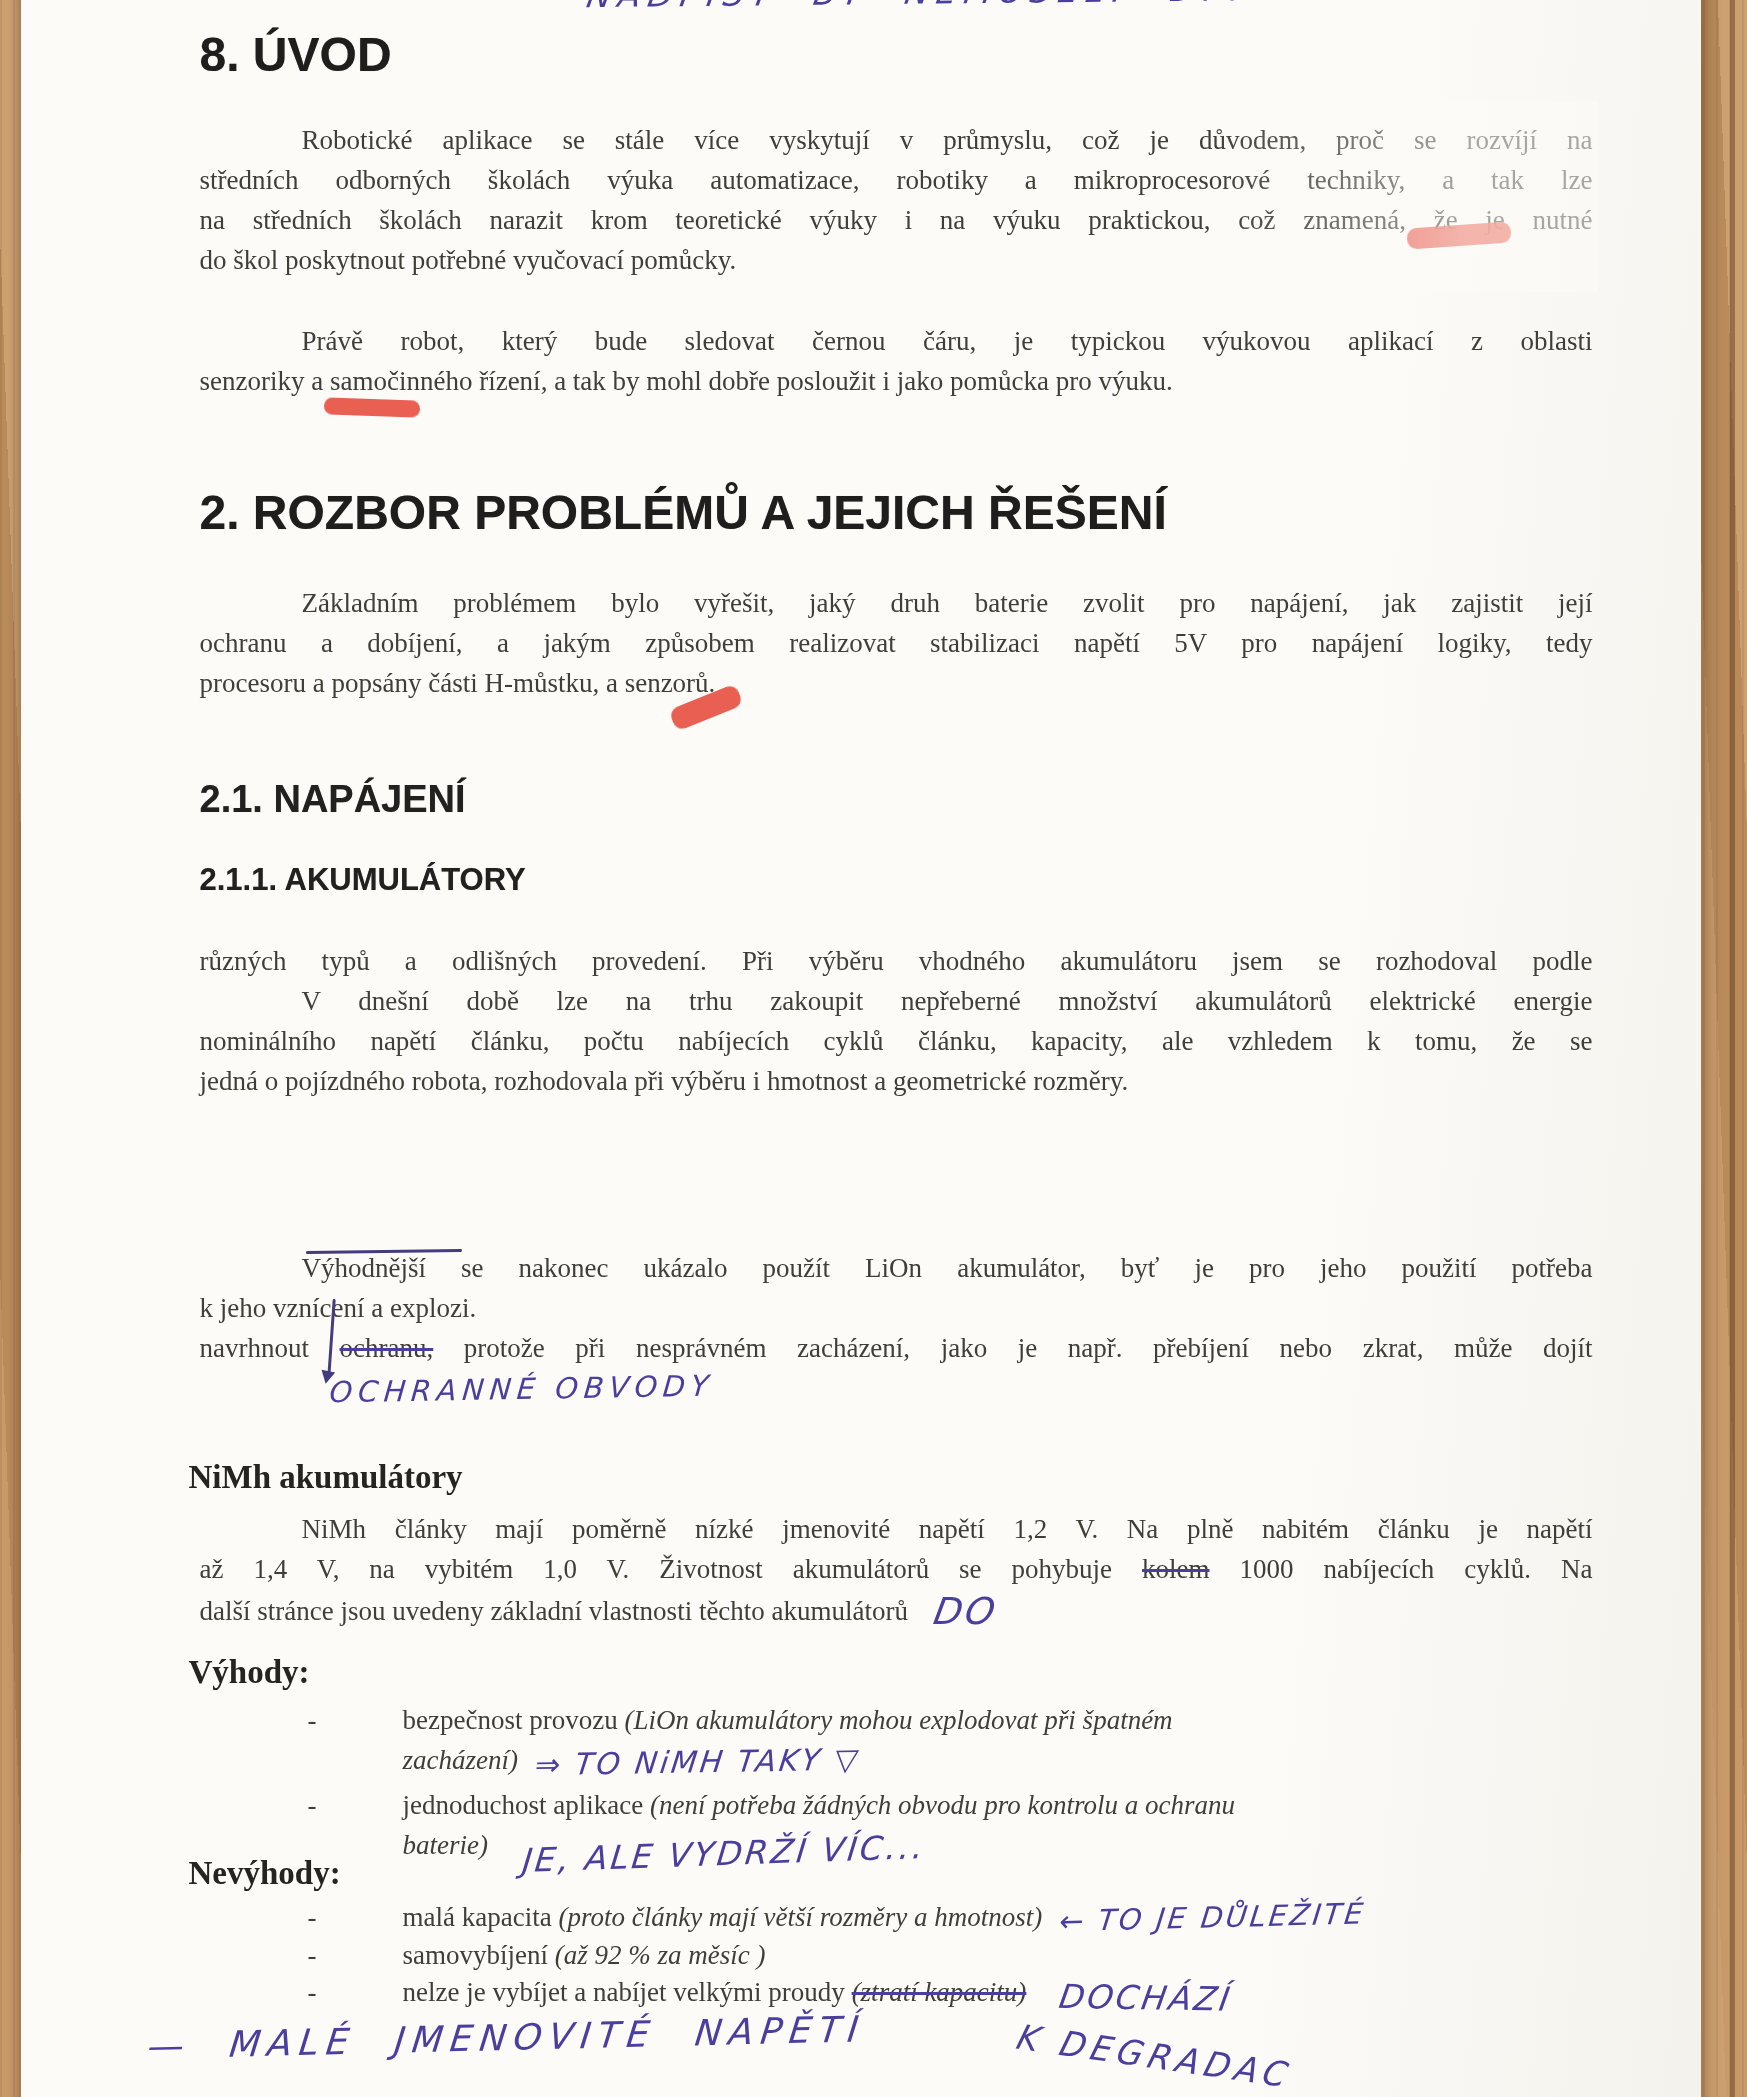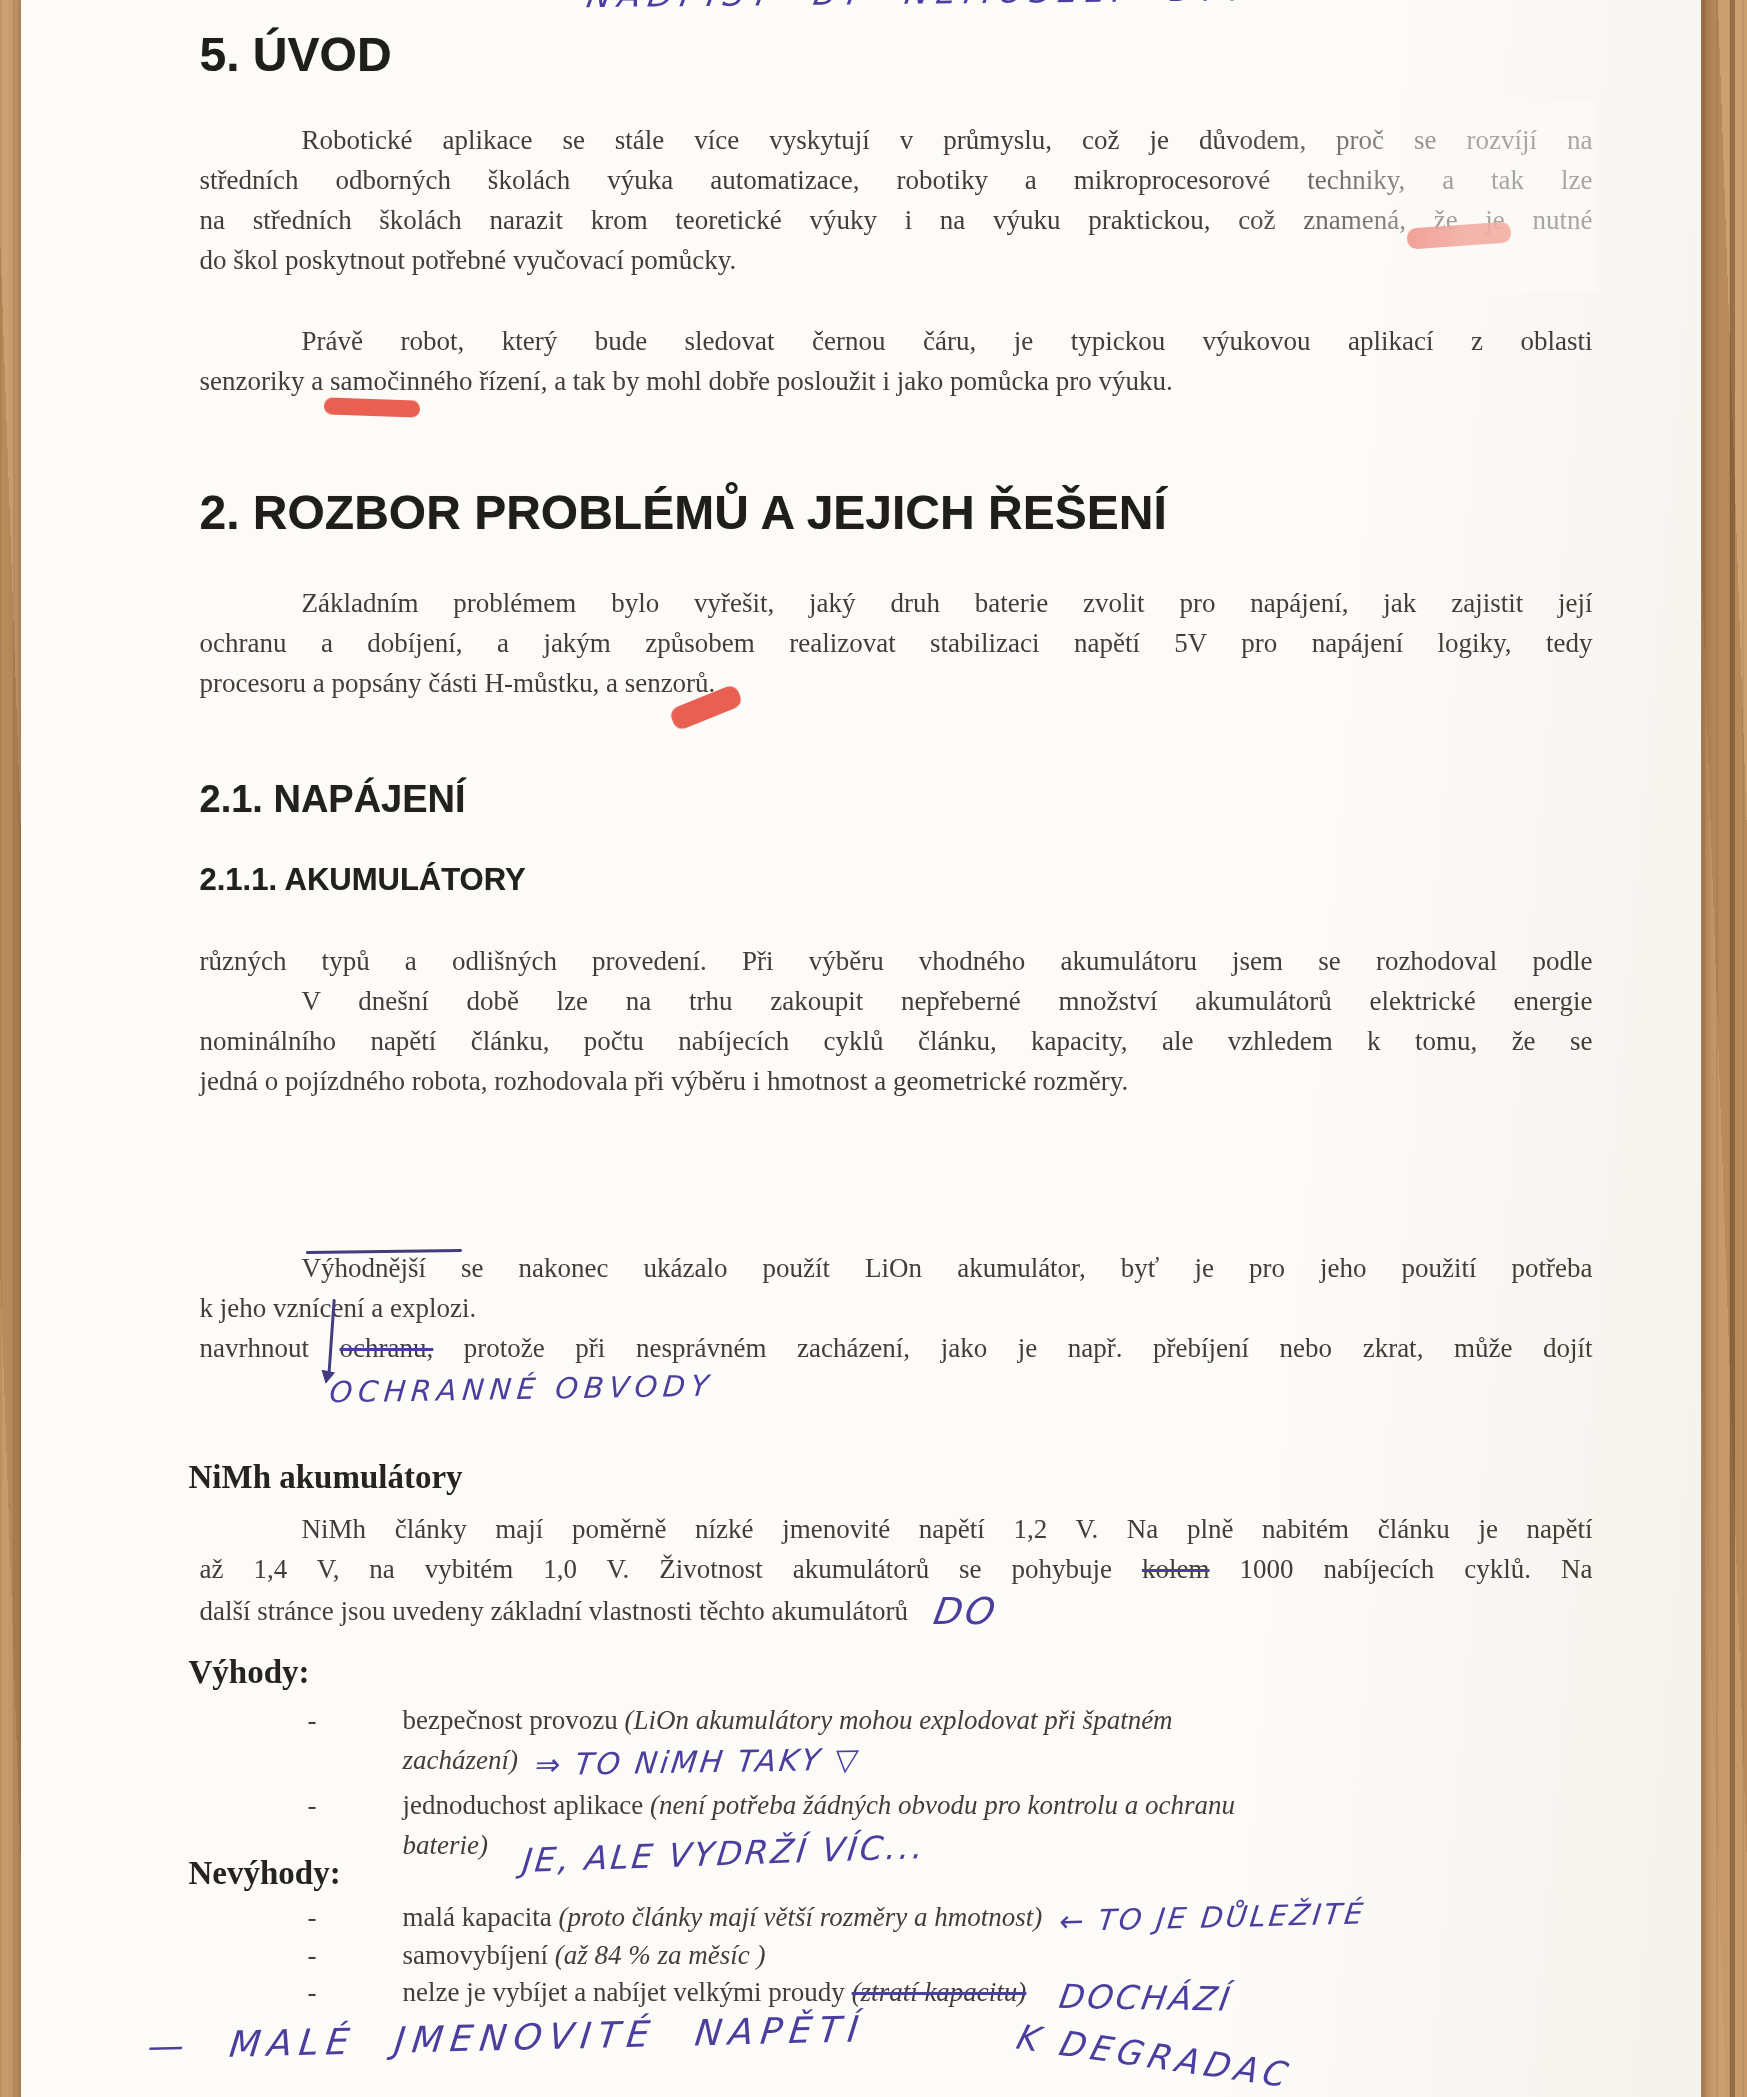--- a/index.html
+++ b/index.html
@@ -65,21 +65,21 @@
 </style>
 </head>
 <body>
 
 <div class="seam"></div>
 
 <div class="paper">
 
   <div class="hw hwabs" id="top-note">NADPISY BY NEMUSELY BÝT KAPITÁLKAMI</div>
 
-  <div class="h1" style="top:46px">5. ÚVOD</div>
+  <div class="h1" style="top:46px">8. ÚVOD</div>
 
   <div class="blk" style="top:135px">
     <div class="ln j"><span class="indent"></span><span>Robotické aplikace se stále více vyskytují v průmyslu, což je důvodem, proč se rozvíjí na</span></div>
     <div class="ln j">středních odborných školách výuka automatizace, robotiky a mikroprocesorové techniky, a tak lze</div>
     <div class="ln j">na středních školách narazit krom teoretické výuky i na výuku praktickou, což znamená, že je nutné</div>
     <div class="ln">do škol poskytnout potřebné vyučovací pomůcky.</div>
   </div>
 
   <div class="blk" style="top:336px">
     <div class="ln j"><span class="indent"></span><span>Právě robot, který bude sledovat černou čáru, je typickou výukovou aplikací z oblasti</span></div>
@@ -147,21 +147,21 @@
   <div class="li" style="top:1912px">
     <span class="dash">-</span>
     <div class="txt">
       <div class="ln"><span>malá kapacita </span><span class="it">(proto články mají větší rozměry a hmotnost)</span><span class="hw hw-inline" id="hw-n1"><span>←</span> <span>TO JE DŮLEŽITÉ</span></span></div>
     </div>
   </div>
 
   <div class="li" style="top:1950px">
     <span class="dash">-</span>
     <div class="txt">
-      <div class="ln"><span>samovybíjení </span><span class="it">(až 84 % za měsíc )</span></div>
+      <div class="ln"><span>samovybíjení </span><span class="it">(až 92 % za měsíc )</span></div>
     </div>
   </div>
 
   <div class="li" style="top:1987px">
     <span class="dash">-</span>
     <div class="txt">
       <div class="ln"><span>nelze je vybíjet a nabíjet velkými proudy </span><span class="it strike">(ztratí kapacitu)</span><span class="hw hw-inline" id="hw-n3">DOCHÁZÍ</span></div>
     </div>
   </div>
 

